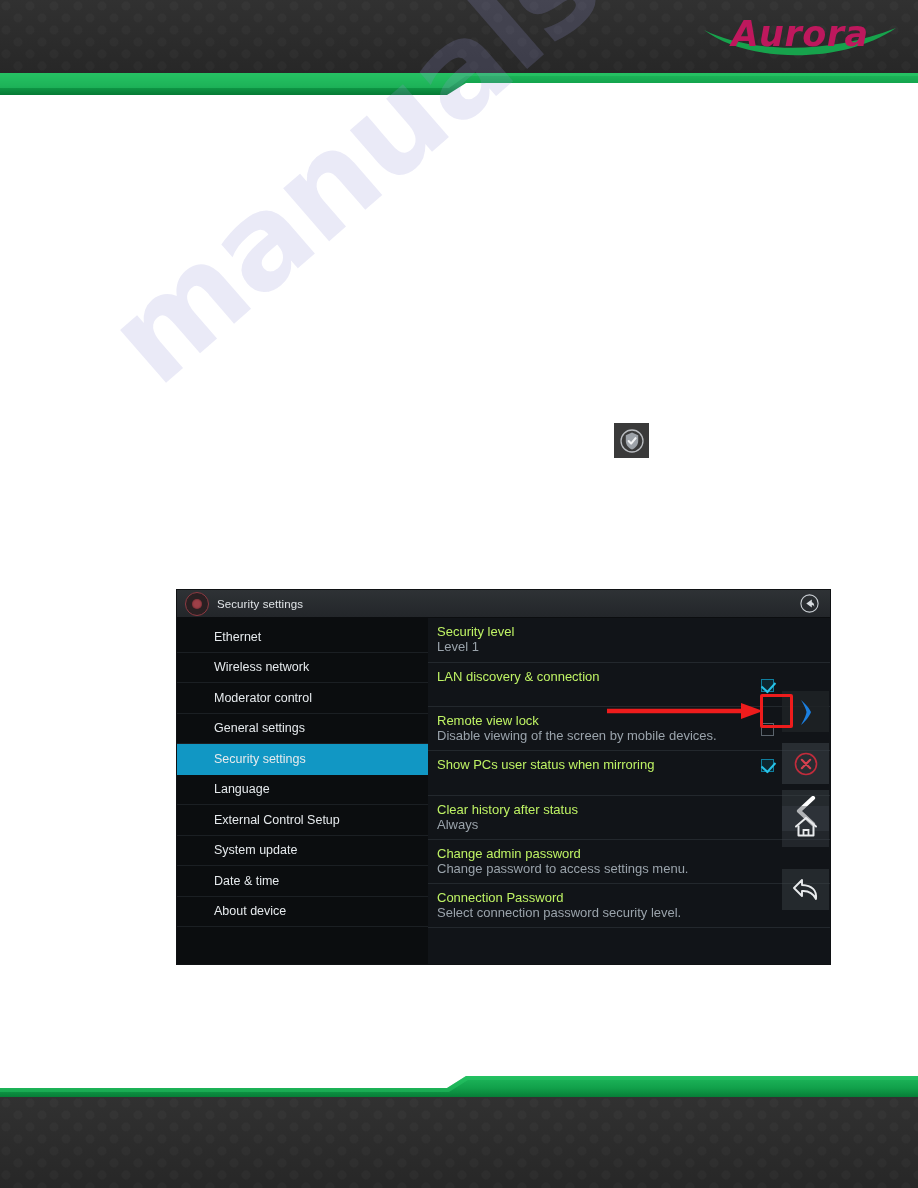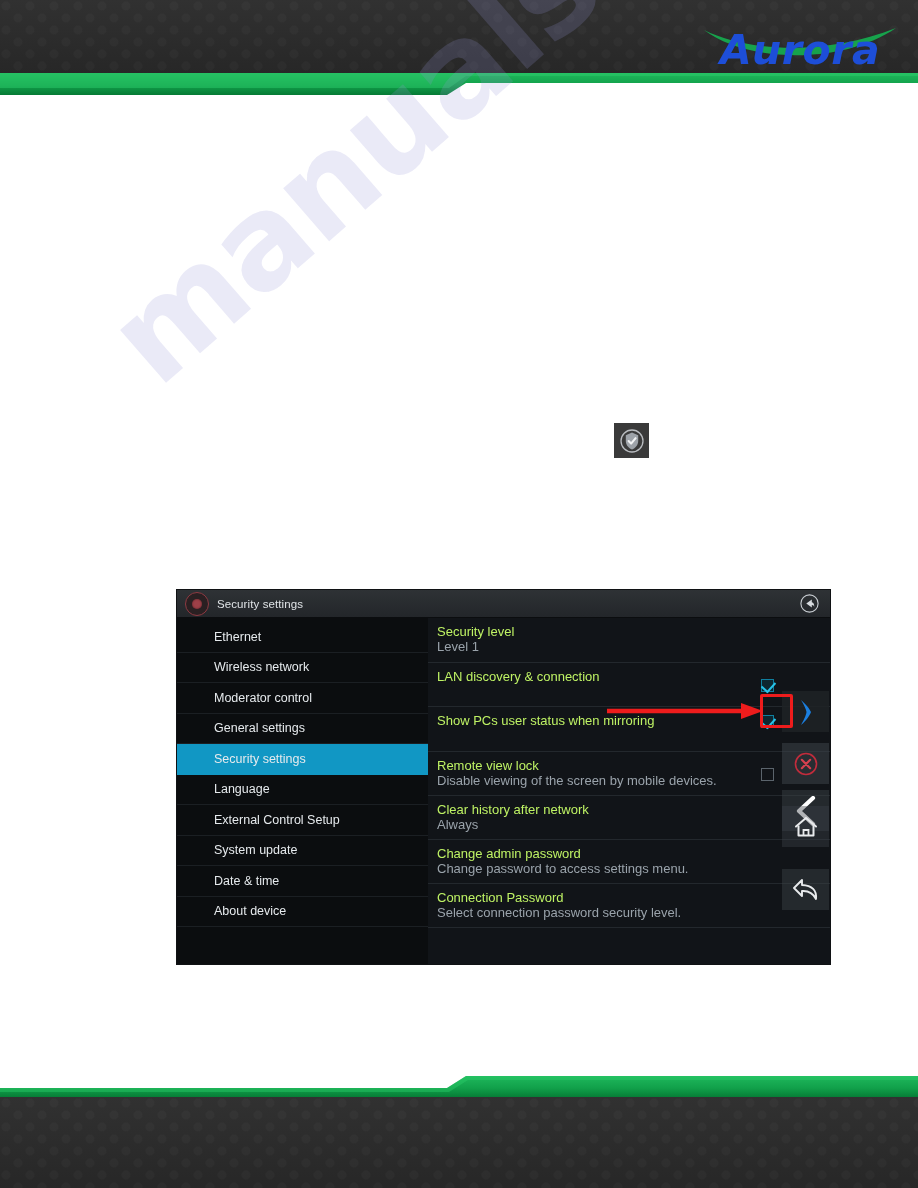--- a/index.html
+++ b/index.html
@@ -47,29 +47,29 @@
   .logo {
     position: absolute;
     top: 8px;
     left: 700px;
     width: 200px;
     height: 58px;
   }
   .logo-text {
     position: absolute;
     left: 0;
-    top: 18px;
+    top: 2px;
     width: 200px;
     text-align: center;
     font-family: "DejaVu Sans", sans-serif;
     font-style: italic;
     font-weight: bold;
-    font-size: 41px;
+    font-size: 35px;
     letter-spacing: 0.5px;
-    color: #1d4ed8;
+    color: #be185d;
     z-index: 2;
     line-height: 48px;
   }
   .logo-swoosh {
     position: absolute;
     left: 0;
     top: 0;
     z-index: 1;
   }
 
@@ -369,34 +369,34 @@
       <div class="setting-row row-h42">
         <div class="setting-title">Security level</div>
         <div class="setting-sub">Level 1</div>
       </div>
 
       <div class="setting-row row-h44">
         <div class="setting-title">LAN discovery &amp; connection</div>
         <div class="chk chk-on" style="top:16px;"></div>
       </div>
 
+      <div class="setting-row row-h44">
+        <div class="setting-title">Remote view lock</div>
+        <div class="setting-sub">Disable viewing of the screen by mobile devices.</div>
+        <div class="chk chk-off" style="top:16px;"></div>
+      </div>
+
       <div class="setting-row row-h45">
         <div class="setting-title">Show PCs user status when mirroring</div>
         <div class="setting-sub"></div>
         <div class="chk chk-on" style="top:8px;"></div>
       </div>
 
       <div class="setting-row row-h44">
-        <div class="setting-title">Remote view lock</div>
-        <div class="setting-sub">Disable viewing of the screen by mobile devices.</div>
-        <div class="chk chk-off" style="top:16px;"></div>
-      </div>
-
-      <div class="setting-row row-h44">
-        <div class="setting-title">Clear history after network</div>
+        <div class="setting-title">Clear history after status</div>
         <div class="setting-sub">Always</div>
       </div>
 
       <div class="setting-row row-h44">
         <div class="setting-title">Change admin password</div>
         <div class="setting-sub">Change password to access settings menu.</div>
       </div>
 
       <div class="setting-row row-h44">
         <div class="setting-title">Connection Password</div>

